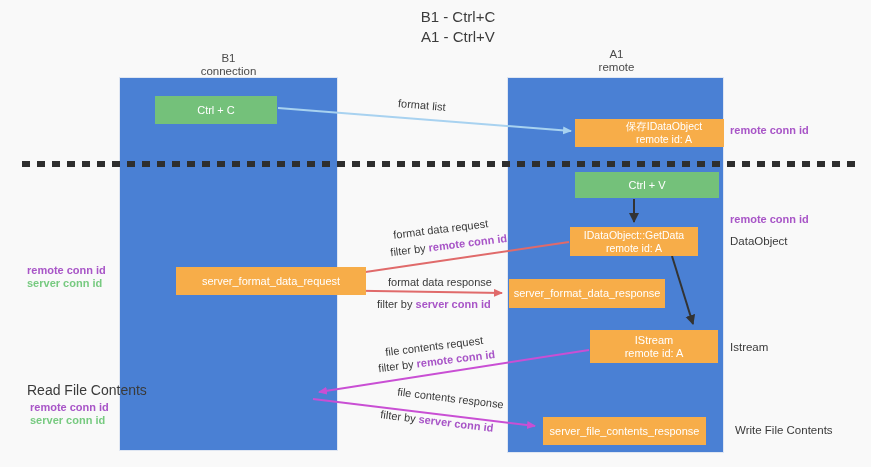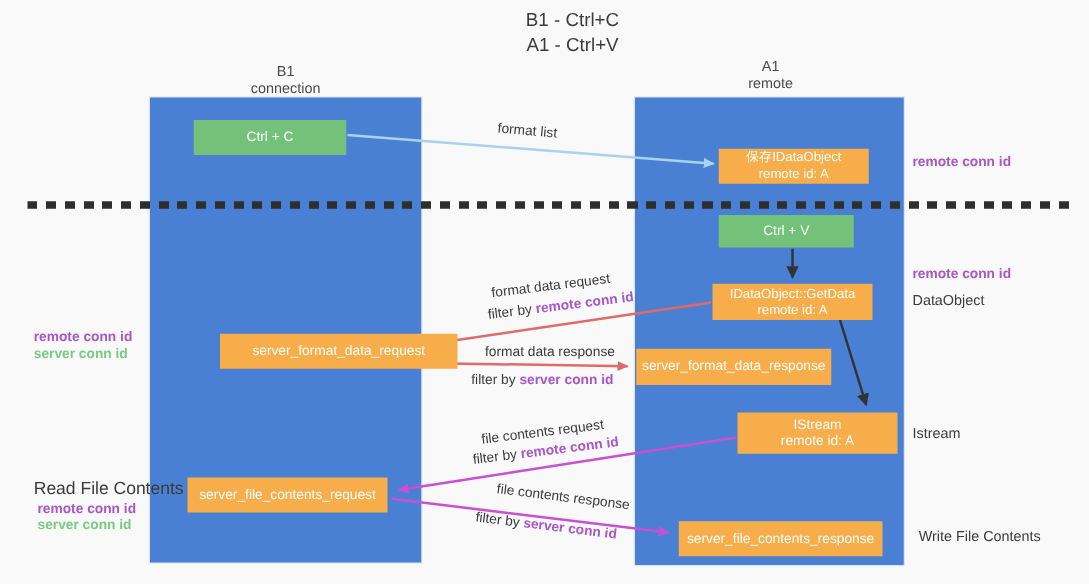--- a/index.html
+++ b/index.html
@@ -93,26 +93,26 @@
     <line x1="311" y1="290" x2="502" y2="293" stroke="#e06a6a" stroke-width="2" marker-end="url(#m-red)"></line>
     <line x1="672" y1="256" x2="693" y2="324" stroke="#333333" stroke-width="2" marker-end="url(#m-black)"></line>
     <line x1="589" y1="350" x2="319" y2="392" stroke="#c94fd4" stroke-width="2" marker-end="url(#m-magenta)"></line>
     <line x1="313" y1="399" x2="535" y2="426" stroke="#c94fd4" stroke-width="2" marker-end="url(#m-magenta)"></line>
   </svg>
 
   <div class="abs node green" style="left:155px;top:96px;width:122px;height:28px;">
     <span>Ctrl + C</span>
   </div>
 
-  <div class="abs node orange" style="left:575px;top:119px;width:120px;height:28px;font-size:10.5px;">
+  <div class="abs node orange" style="left:575px;top:119px;width:120px;height:28px;font-size:10.5px;padding-left:29px;">
     <span>保存IDataObject</span>
     <span>remote id: A</span>
   </div>
 
-  <div class="abs node green" style="left:575px;top:172px;width:108px;height:26px;">
+  <div class="abs node green" style="left:575px;top:172px;width:144px;height:26px;">
     <span>Ctrl + V</span>
   </div>
 
   <div class="abs node orange" style="left:570px;top:227px;width:128px;height:29px;font-size:10.5px;">
     <span>IDataObject::GetData</span>
     <span>remote id: A</span>
   </div>
 
   <div class="abs node orange" style="left:152px;top:267px;width:190px;height:28px;margin-left:24px;">
     <span>server_format_data_request</span>
@@ -120,23 +120,20 @@
 
   <div class="abs node orange" style="left:509px;top:279px;width:156px;height:29px;">
     <span>server_format_data_response</span>
   </div>
 
   <div class="abs node orange" style="left:590px;top:330px;width:128px;height:33px;">
     <span>IStream</span>
     <span>remote id: A</span>
   </div>
 
-  <div class="abs node orange" style="left:150px;top:382px;width:160px;height:28px;">
-    <span>server_file_contents_request</span>
-  </div>
 
   <div class="abs node orange" style="left:543px;top:417px;width:163px;height:28px;">
     <span>server_file_contents_response</span>
   </div>
 
   <div class="abs lbl purple" style="left:730px;top:124px;">remote conn id</div>
   <div class="abs lbl purple" style="left:730px;top:213px;">remote conn id</div>
   <div class="abs lbl blacklbl" style="left:730px;top:235px;font-size:11.5px;">DataObject</div>
   <div class="abs lbl blacklbl" style="left:730px;top:341px;font-size:11.5px;">Istream</div>
   <div class="abs lbl blacklbl" style="left:735px;top:424px;font-size:11.5px;">Write File Contents</div>

